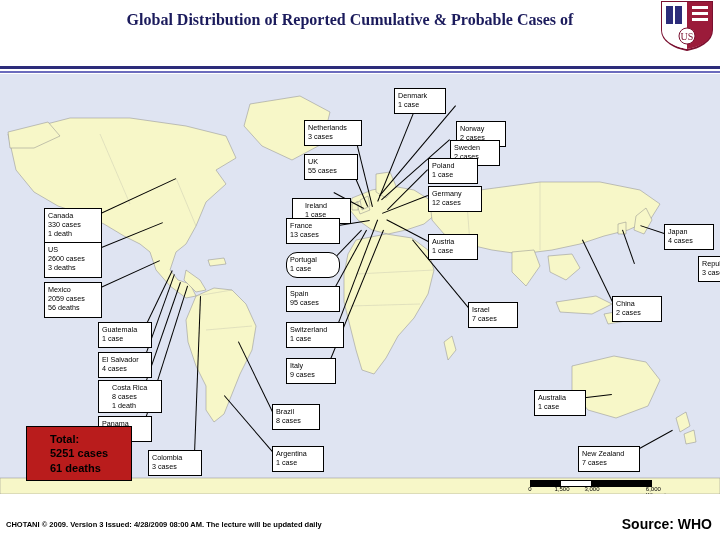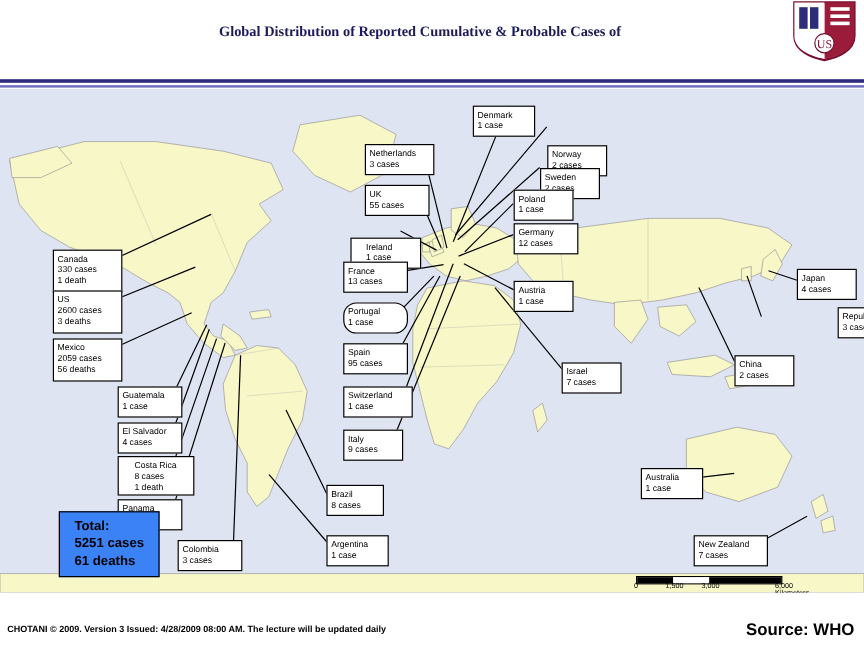--- a/index.html
+++ b/index.html
@@ -13,23 +13,23 @@
   #slide{
     position:absolute;left:0;top:0;width:720px;height:540px;
     background:#ffffff;
   }
   
   #header{
     position:absolute;left:0;top:0;width:720px;height:70px;
     background:#ffffff;
   }
   #title{
-    position:absolute;left:40px;top:18px;width:620px;
+    position:absolute;left:40px;top:8px;width:620px;
     text-align:center;
-    font-size:12px;font-weight:bold;color:#1b1b5c;
+    font-size:16px;font-weight:bold;color:#1b1b5c;
     line-height:1.45;
     font-family:"Liberation Serif", serif;
   }
   #title .line{display:block;}
   #logo{
     position:absolute;right:4px;top:0px;width:58px;height:54px;
   }
   #logo .shield{
     position:absolute;left:0;top:0;width:58px;height:52px;
   }
@@ -61,26 +61,25 @@
   .leader{
     position:absolute;
     background:#000000;
     transform-origin:0 0;
     height:1px;
     z-index:4;
   }
   
   #totalbox{
     position:absolute;left:26px;top:352px;
-    background:#3b82f6;border:1px solid #000000;
+    background:#b91c1c;border:1px solid #000000;
     font-size:11px;font-weight:bold;line-height:1.3;
-    padding:5px 12px;color:#000;
+    padding:5px 23px;color:#000;
     z-index:6;
     white-space:pre-line;
-    margin-left:23px;
   }
   
   #scalebar{
     position:absolute;left:530px;top:398px;width:150px;height:22px;z-index:6;
     font-size:6px;color:#000;
   }
   #scalebar .bar{position:absolute;top:8px;left:0;height:5px;width:120px;border:1px solid #000;}
   #scalebar .seg{position:absolute;top:0;height:5px;}
   #scalebar .lab{position:absolute;top:14px;font-size:6px;transform:translateX(-50%);}
   

